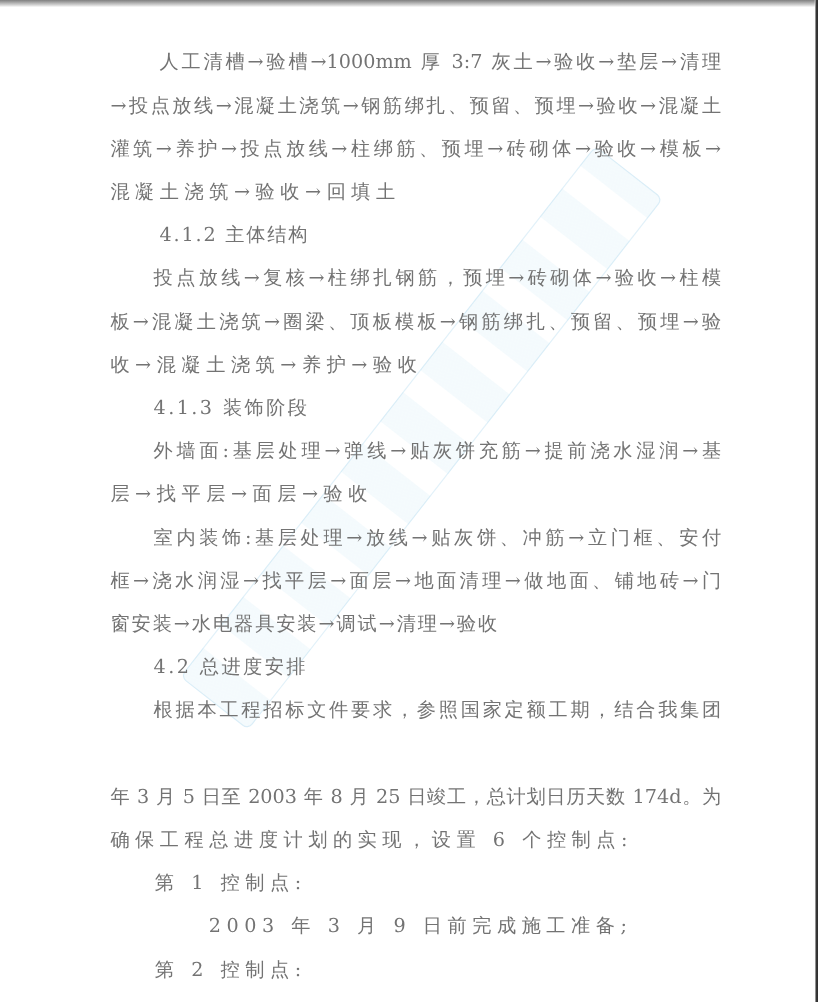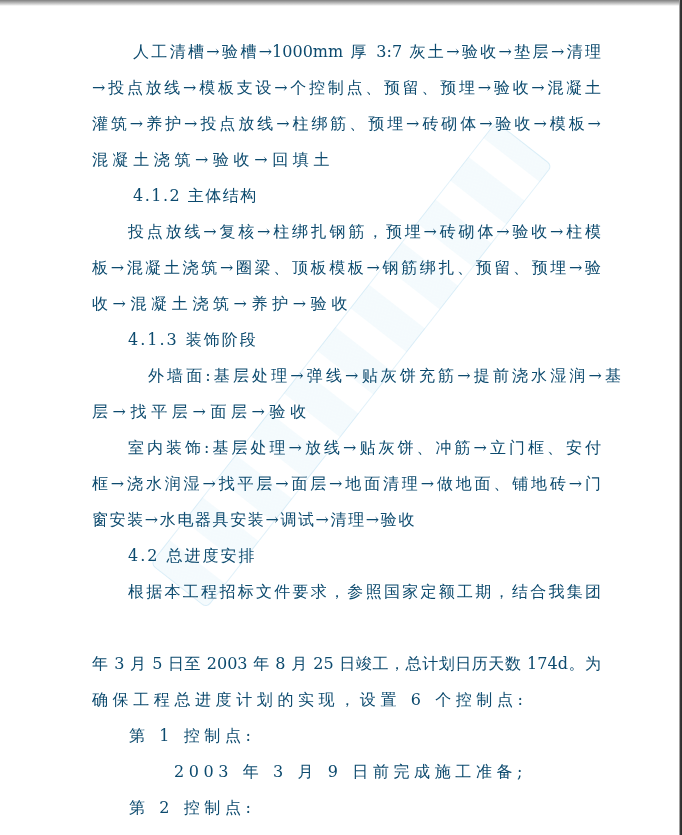--- a/index.html
+++ b/index.html
@@ -18,21 +18,21 @@
     background: linear-gradient(to right, #ffffff 0%, #3a3a3a 35%, #2a2a2a 100%);
   }
   .page {
     position: absolute; left: 0; top: 0; width: 682px; height: 835px;
   }
   .line {
     position: absolute;
     height: 24px;
     line-height: 24px;
     font-size: 16px;
-    color: #0c4a6e;
+    color: #737373;
     white-space: nowrap;
     text-align: justify;
     text-align-last: justify;
     letter-spacing: 0;
   }
   .line.last { text-align-last: left; letter-spacing: 4.6px; }
   .full { left: 92px; width: 509px; }
   .watermark {
     position: absolute; left: 70px; top: 330px; width: 560px; height: 70px;
     transform: rotate(-52deg);
@@ -52,33 +52,33 @@
 <div class="top-shadow"></div>
 <div class="right-border"></div>
 
 <div class="page">
 
   <div class="watermark">
     <div class="wm-box"></div>
   </div>
 
   <div class="line" style="left:133px; top:40px; width:468px;">人工清槽→验槽→1000mm 厚 3:7 灰土→验收→垫层→清理</div>
-  <div class="line full" style="top:76px;">→投点放线→模板支设→个控制点、预留、预埋→验收→混凝土</div>
+  <div class="line full" style="top:76px;">→投点放线→混凝土浇筑→钢筋绑扎、预留、预埋→验收→混凝土</div>
   <div class="line full" style="top:112px;">灌筑→养护→投点放线→柱绑筋、预埋→砖砌体→验收→模板→</div>
   <div class="line last" style="left:92px; top:148px;">混凝土浇筑→验收→回填土</div>
 
   <div class="line last" style="left:133px; top:184px; letter-spacing:1.5px;">4.1.2 主体结构</div>
 
   <div class="line" style="left:128px; top:220px; width:473px;">投点放线→复核→柱绑扎钢筋，预埋→砖砌体→验收→柱模</div>
   <div class="line full" style="top:256px;">板→混凝土浇筑→圈梁、顶板模板→钢筋绑扎、预留、预埋→验</div>
   <div class="line last" style="left:92px; top:292px;">收→混凝土浇筑→养护→验收</div>
 
   <div class="line last" style="left:128px; top:328px; letter-spacing:2px;">4.1.3 装饰阶段</div>
 
-  <div class="line" style="left:128px; top:364px; width:473px;margin-left:20px;">外墙面:基层处理→弹线→贴灰饼充筋→提前浇水湿润→基</div>
+  <div class="line" style="left:128px; top:364px; width:473px;">外墙面:基层处理→弹线→贴灰饼充筋→提前浇水湿润→基</div>
   <div class="line" style="left:128px; top:436px; width:473px;">室内装饰:基层处理→放线→贴灰饼、冲筋→立门框、安付</div>
 
   <div class="line last" style="left:92px; top:400px;">层→找平层→面层→验收</div>
   <div class="line full" style="top:472px;">框→浇水润湿→找平层→面层→地面清理→做地面、铺地砖→门</div>
   <div class="line last" style="left:92px; top:508px; letter-spacing:1.6px;">窗安装→水电器具安装→调试→清理→验收</div>
 
   <div class="line last" style="left:128px; top:544px; letter-spacing:2px;">4.2 总进度安排</div>
 
   <div class="line" style="left:128px; top:580px; width:473px;">根据本工程招标文件要求，参照国家定额工期，结合我集团</div>
   <div class="line full" style="top:652px;">年 3 月 5 日至 2003 年 8 月 25 日竣工，总计划日历天数 174d。为</div>

